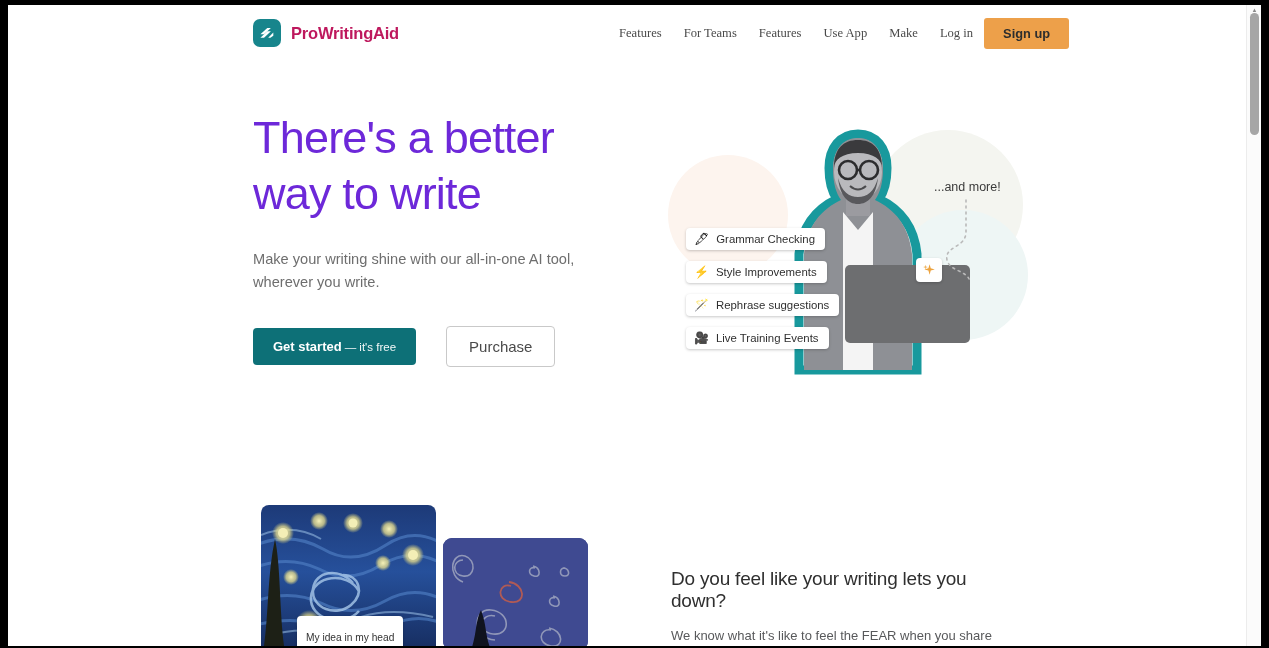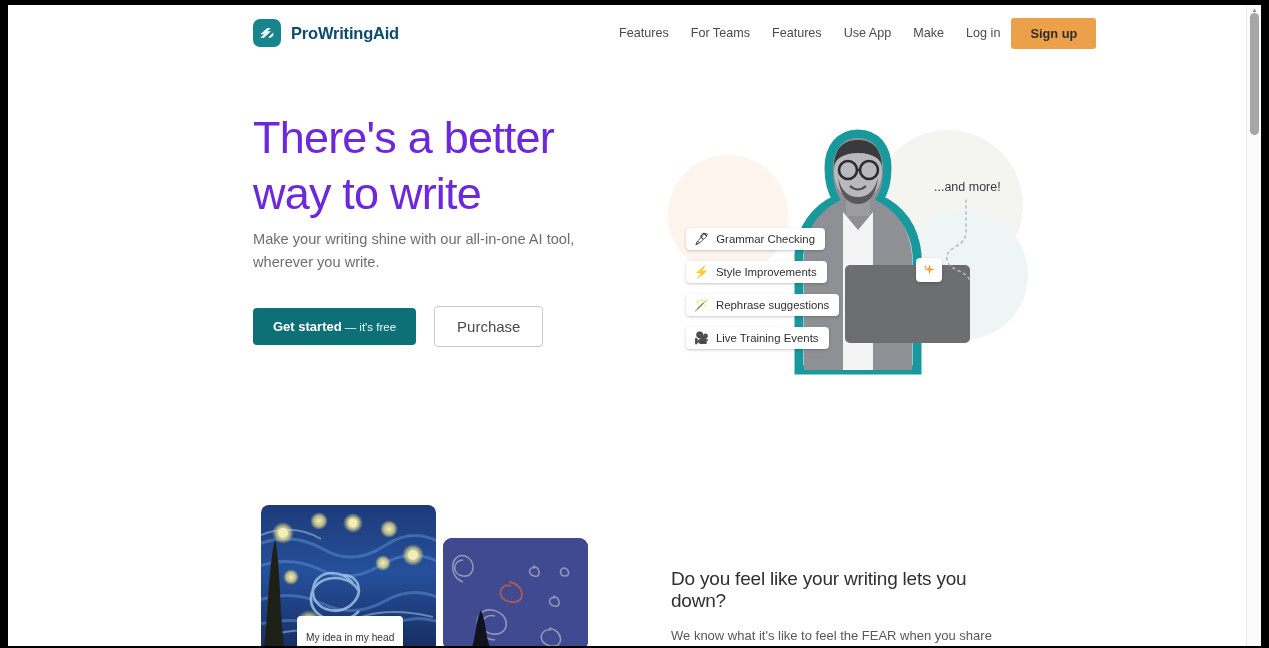--- a/index.html
+++ b/index.html
@@ -51,53 +51,53 @@
     position:absolute; left:245px; top:14px;
     display:flex; align-items:center; gap:10px;
   }
   .logo-mark {
     width:28px; height:28px; border-radius:7px;
     background:#17858c;
     display:flex; align-items:center; justify-content:center;
     flex:none;
   }
   .brand-name {
-    font-size:16.5px; font-weight:bold; color:#0c4a6e; letter-spacing:-0.2px;
+    font-size:16.5px; font-weight:bold; color:#be185d; letter-spacing:-0.2px;
     white-space:nowrap;
   }
 
   .nav {
     position:absolute; left:600px; top:0; height:56px;
     display:flex; align-items:center; gap:0;
   }
   .nav-link {
     font-size:12.6px; color:#4a4a4a; padding:0 11px;
-    white-space:nowrap; cursor:pointer; text-decoration:none;
+    white-space:nowrap; cursor:pointer; text-decoration:none;font-family:Liberation Serif, serif;
   }
   .signup-btn {
     margin-left:0;
     background:#eda04a; color:#2d2d2d;
     font-size:12.8px; font-weight:bold;
     padding:8px 19px; border:none; border-radius:3px;
     cursor:pointer; white-space:nowrap;
     font-family:"Liberation Sans", sans-serif;
   }
 
   
   .hero-text { position:absolute; left:245px; top:105px; width:380px; }
   .hero-title {
     font-size:45px; line-height:56px; font-weight:normal;
     color:#6d28d9; letter-spacing:-0.8px;
   }
   .hero-sub {
-    margin-top:6px;
+    margin-top:26px;
     font-size:14.6px; line-height:23px; color:#6e6e6e;
     width:330px;
   }
-  .hero-buttons { margin-top:32px; display:flex; align-items:center; gap:18px; }
+  .hero-buttons { margin-top:32px; display:flex; align-items:center; gap:30px; }
   .btn-primary {
     background:#0d7077; color:#fff;
     border:none; border-radius:4px;
     padding:11px 20px; font-size:13px; font-weight:bold;
     cursor:pointer; white-space:nowrap;
     font-family:"Liberation Sans", sans-serif;
   }
   .btn-primary .free { font-weight:normal; font-size:11.5px; opacity:.95; margin-left:3px; }
   .btn-secondary {
     background:#fff; color:#4a4a4a;

